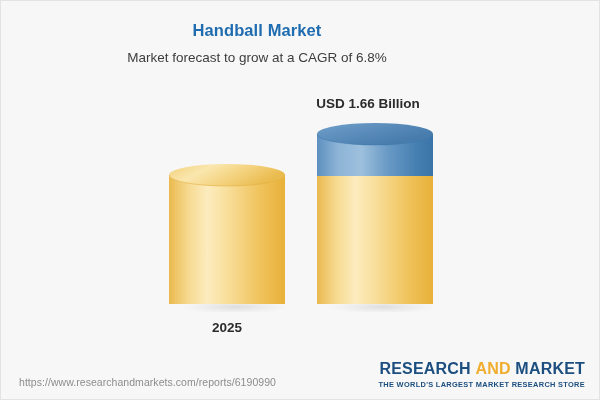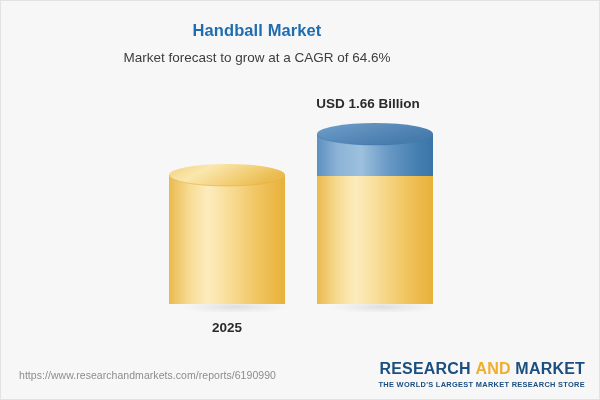--- a/index.html
+++ b/index.html
@@ -92,21 +92,21 @@
   .footer {
     position: absolute;
     left: 0;
     bottom: 0;
     width: 600px;
     height: 46px;
   }
   .footer-url {
     position: absolute;
     left: 18px;
-    top: 16px;
+    top: 23px;
     font-size: 10.5px;
     color: #8d8d8d;
     letter-spacing: 0.05px;
   }
   .logo {
     position: absolute;
     right: 16px;
     top: 6px;
     text-align: right;
   }
@@ -128,21 +128,21 @@
     white-space: nowrap;
   }
 </style>
 </head>
 <body>
 
 <div class="card">
 
   <div class="header">
     <div class="chart-title">Handball Market</div>
-    <div class="chart-subtitle">Market forecast to grow at a CAGR of 64.6%</div>
+    <div class="chart-subtitle">Market forecast to grow at a CAGR of 6.8%</div>
   </div>
 
   <div class="plot">
 
     <div class="bar-group" style="left:168px; width:116px; height:400px;">
 
 
       <div class="cyl" style="left:0; top:163px; width:116px; height:148px;">
         <svg width="116" height="148" viewBox="0 0 116 148">
           <defs>

